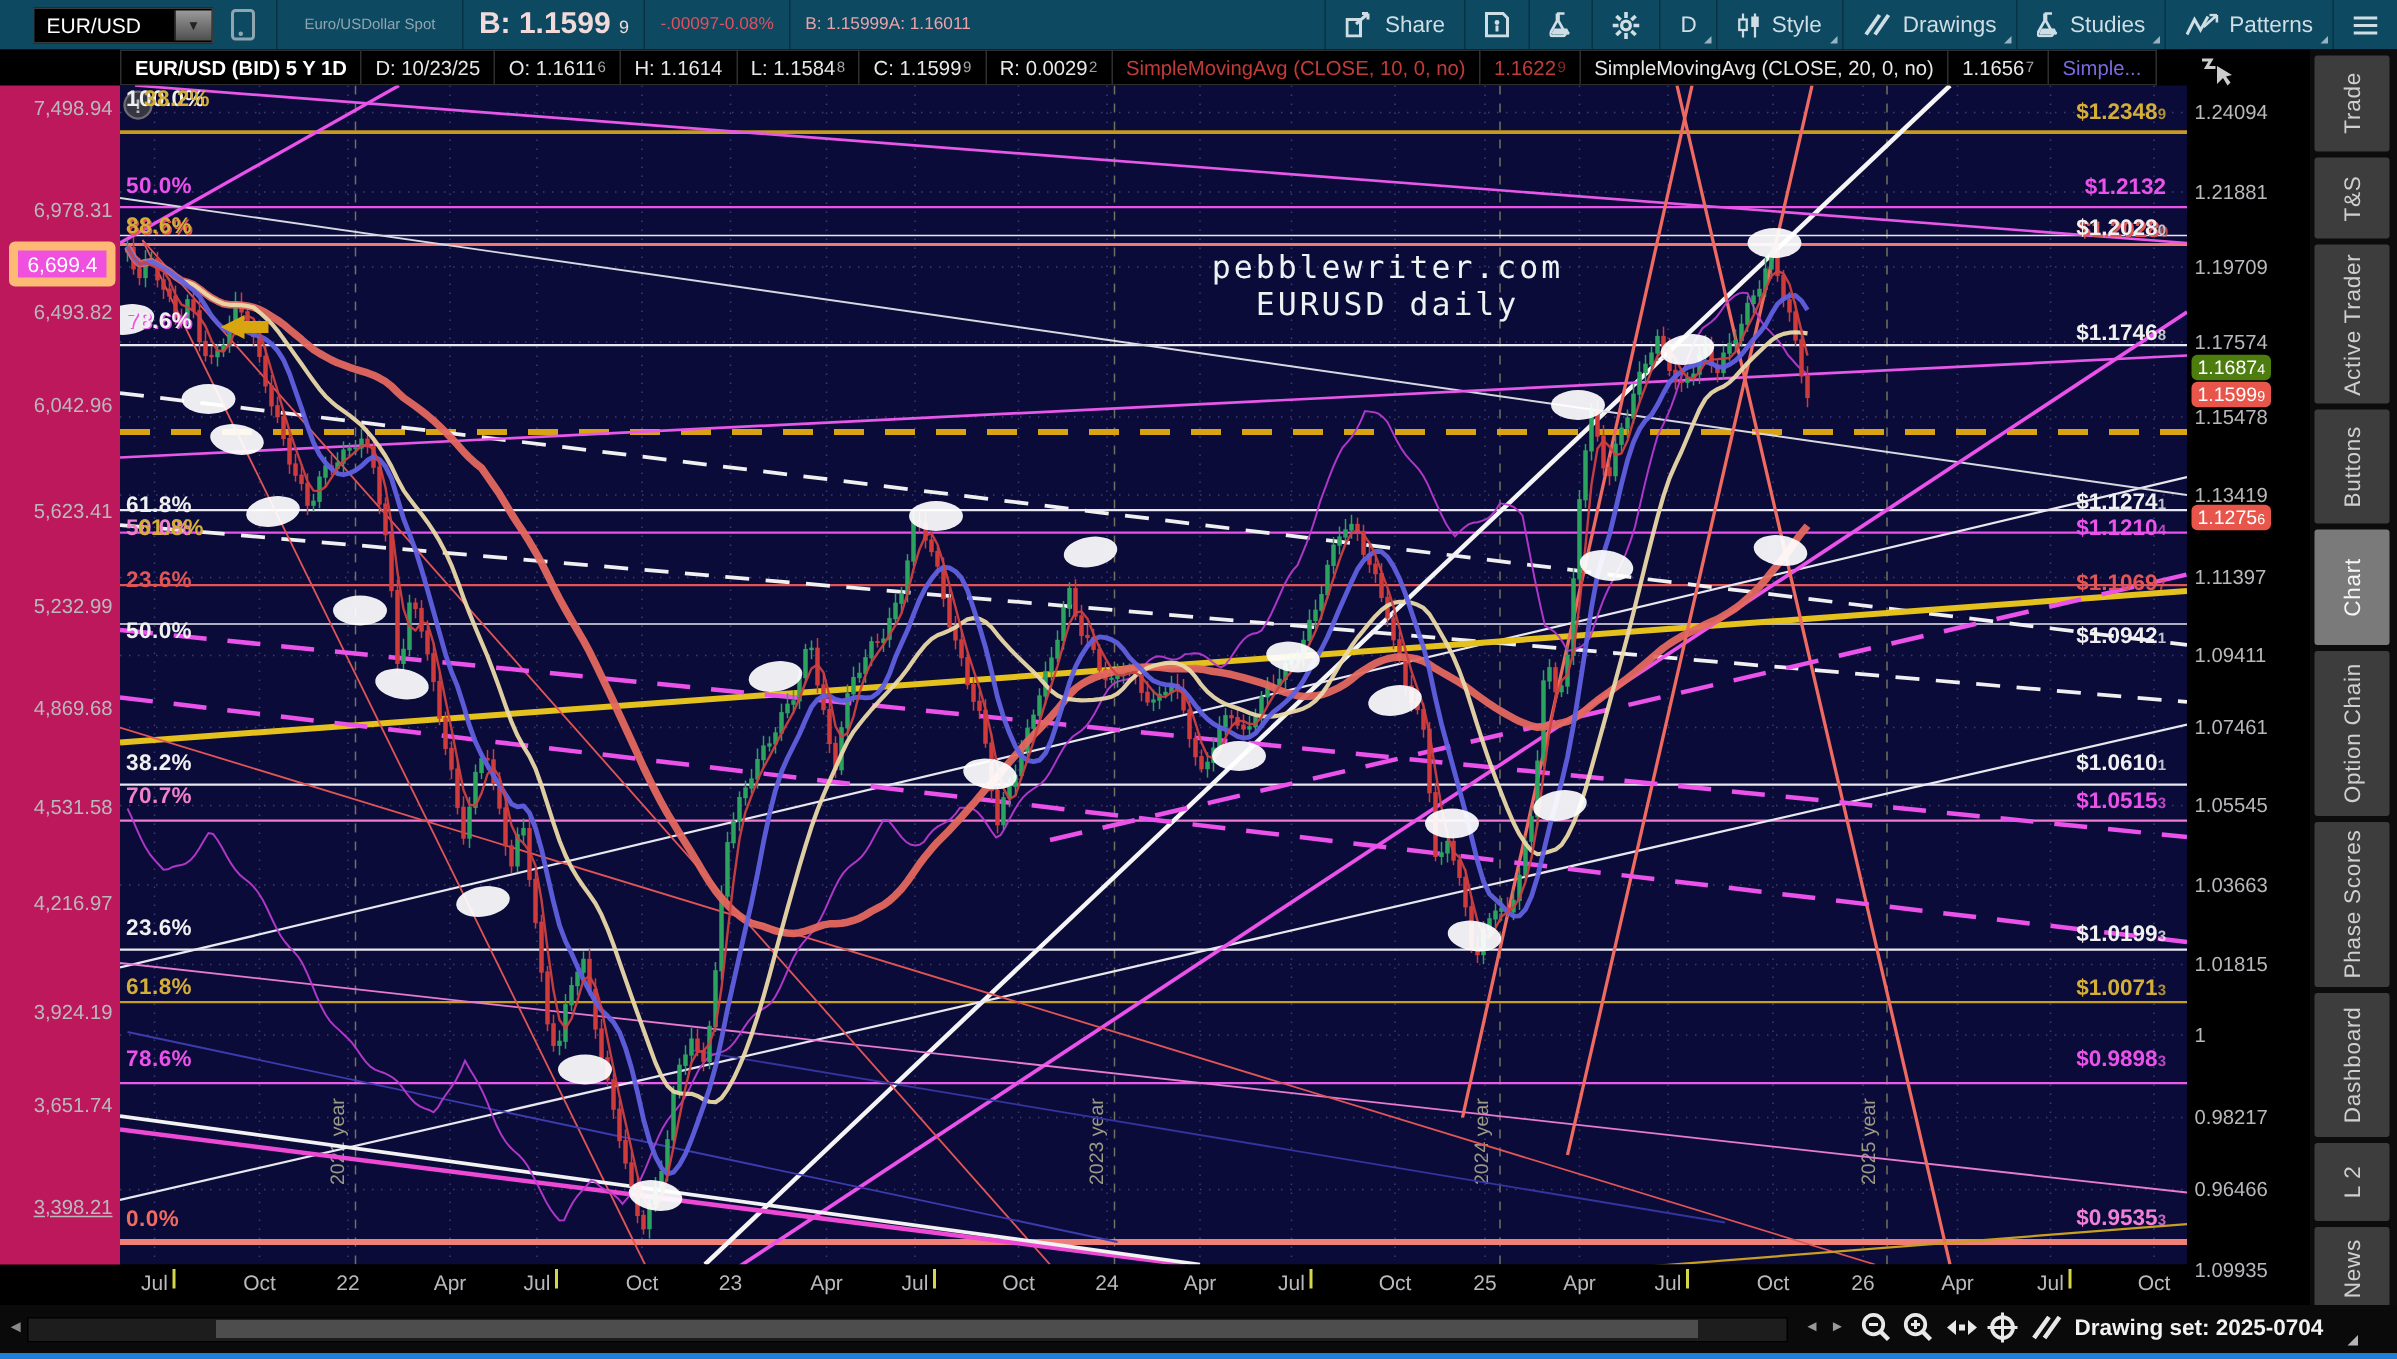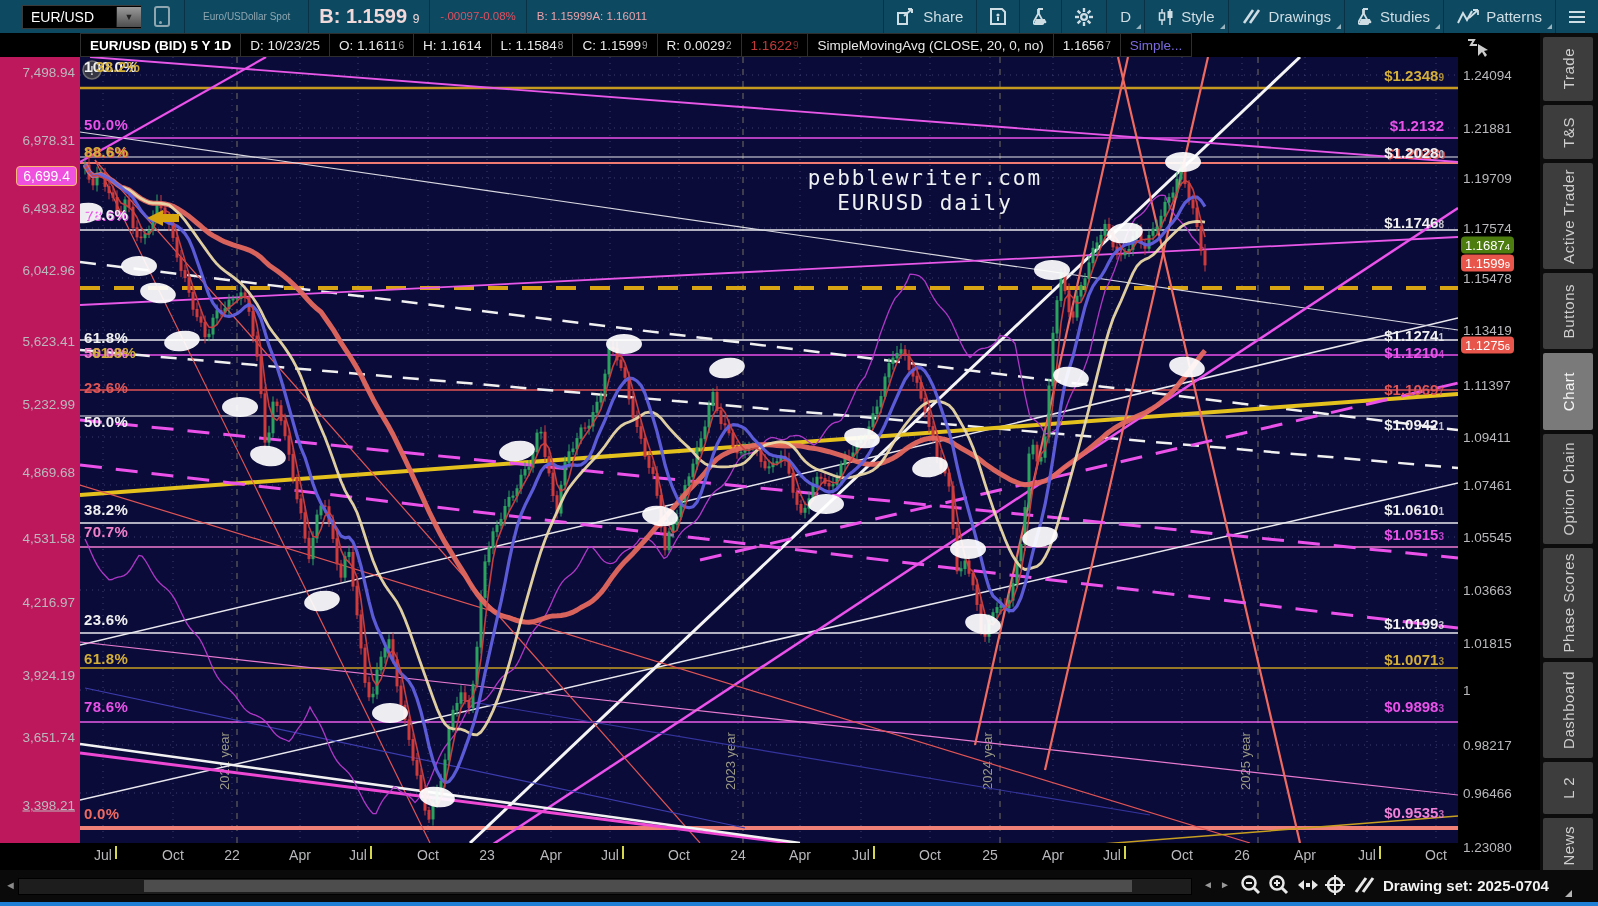--- a/index.html
+++ b/index.html
@@ -32,21 +32,21 @@
   
   #plotwrap{position:absolute;left:80px;top:57px;width:1378px;height:786px;background:#0b0b3a;}
   svg text{user-select:none;}
   .axis-label{position:absolute;color:#b9b9bd;font-size:13.5px;}
   #leftaxis{position:absolute;left:0;top:57px;width:80px;height:786px;background:#be185d;}
   #leftaxis .axis-label{right:5px;transform:translateY(-50%);}
   #rightaxis{position:absolute;left:1458px;top:33px;width:82px;height:837px;background:#000;}
   #rightaxis .axis-label{left:5px;transform:translateY(-50%);}
   .badge{position:absolute;transform:translateY(-50%);font-size:13px;color:#fff;border-radius:4px;padding:1px 4px;}
   .badge .sm{font-size:9.5px;}
-  #leftbadge{position:absolute;right:3px;transform:translateY(-50%);background:#ef50dd;border:1px solid #fdba74;
+  #leftbadge{position:absolute;right:3px;transform:translateY(-50%);background:#ef50dd;border:6px solid #fdba74;
      color:#fff;font-size:14px;border-radius:4px;padding:1px 6px;}
   #xaxis{position:absolute;left:80px;top:843px;width:1378px;height:27px;background:#000;}
   #xaxis .axis-label{top:4px;transform:translateX(-50%);font-size:14px;}
   .jultick{position:absolute;top:3px;width:1.5px;height:13px;background:#d6d64a;}
   
   .fib{position:absolute;font-size:15px;font-weight:bold;transform:translateY(-50%);letter-spacing:.3px;}
   .plabel{position:absolute;right:14px;font-size:15px;font-weight:bold;transform:translateY(-50%);white-space:nowrap;}
   .plabel .sm{font-size:10px;opacity:.8;}
   
   #sidebar{position:absolute;left:1540px;top:33px;width:58px;height:869px;background:#0c0c0c;}
@@ -208,20 +208,21 @@
   </div>
 
   <div id="chartheader">
       <div class="seg">EUR/USD (BID) 5 Y 1D</div>
       <div class="seg">D: 10/23/25</div>
       <div class="seg">O: 1.1611<span class="sm">6</span></div>
       <div class="seg">H: 1.1614</div>
       <div class="seg">L: 1.1584<span class="sm">8</span></div>
       <div class="seg">C: 1.1599<span class="sm">9</span></div>
       <div class="seg">R: 0.0029<span class="sm">2</span></div>
+      <div class="seg" style="color: rgb(194, 59, 59);">SimpleMovingAvg (CLOSE, 10, 0, no)</div>
       <div class="seg" style="color: rgb(194, 59, 59);">1.1622<span class="sm">9</span></div>
       <div class="seg" style="color: rgb(232, 232, 232);">SimpleMovingAvg (CLOSE, 20, 0, no)</div>
       <div class="seg" style="color: rgb(232, 232, 232);">1.1656<span class="sm">7</span></div>
       <div class="seg" style="color: rgb(122, 106, 224);">Simple...</div>
     </div>
 
   <div id="plotwrap"><svg width="1378" height="786" viewBox="80 57 1378 786">
         <line x1="80" y1="75" x2="1458" y2="75" stroke="#3c3c6e" stroke-width="1" stroke-dasharray="1,5"></line>
         <line x1="80" y1="128" x2="1458" y2="128" stroke="#3c3c6e" stroke-width="1" stroke-dasharray="1,5"></line>
         <line x1="80" y1="178" x2="1458" y2="178" stroke="#3c3c6e" stroke-width="1" stroke-dasharray="1,5"></line>
@@ -933,21 +934,21 @@
       <div class="axis-label" style="top: 297px;">1.13419</div>
       <div class="axis-label" style="top: 352px;">1.11397</div>
       <div class="axis-label" style="top: 404px;">1.09411</div>
       <div class="axis-label" style="top: 452px;">1.07461</div>
       <div class="axis-label" style="top: 504px;">1.05545</div>
       <div class="axis-label" style="top: 557px;">1.03663</div>
       <div class="axis-label" style="top: 610px;">1.01815</div>
       <div class="axis-label" style="top: 657px;">1</div>
       <div class="axis-label" style="top: 712px;">0.98217</div>
       <div class="axis-label" style="top: 760px;">0.96466</div>
-      <div class="axis-label" style="top: 814px;">1.23080</div>
+      <div class="axis-label" style="top: 814px;">1.09935</div>
       <div class="badge" style="top: 212px; left: 3px; background: #4d7c0f;">1.1687<span class="sm">4</span></div>
       <div class="badge" style="top: 230px; left: 3px; background: rgb(232, 85, 74);">1.1599<span class="sm">9</span></div>
       <div class="badge" style="top: 312px; left: 3px; background: rgb(232, 85, 74);">1.1275<span class="sm">6</span></div>
     </div>
   <div id="xaxis">
       <div class="axis-label" style="left: 23px;">Jul</div>
       <div class="axis-label" style="left: 93px;">Oct</div>
       <div class="axis-label" style="left: 152px;">22</div>
       <div class="axis-label" style="left: 220px;">Apr</div>
       <div class="axis-label" style="left: 278px;">Jul</div>

